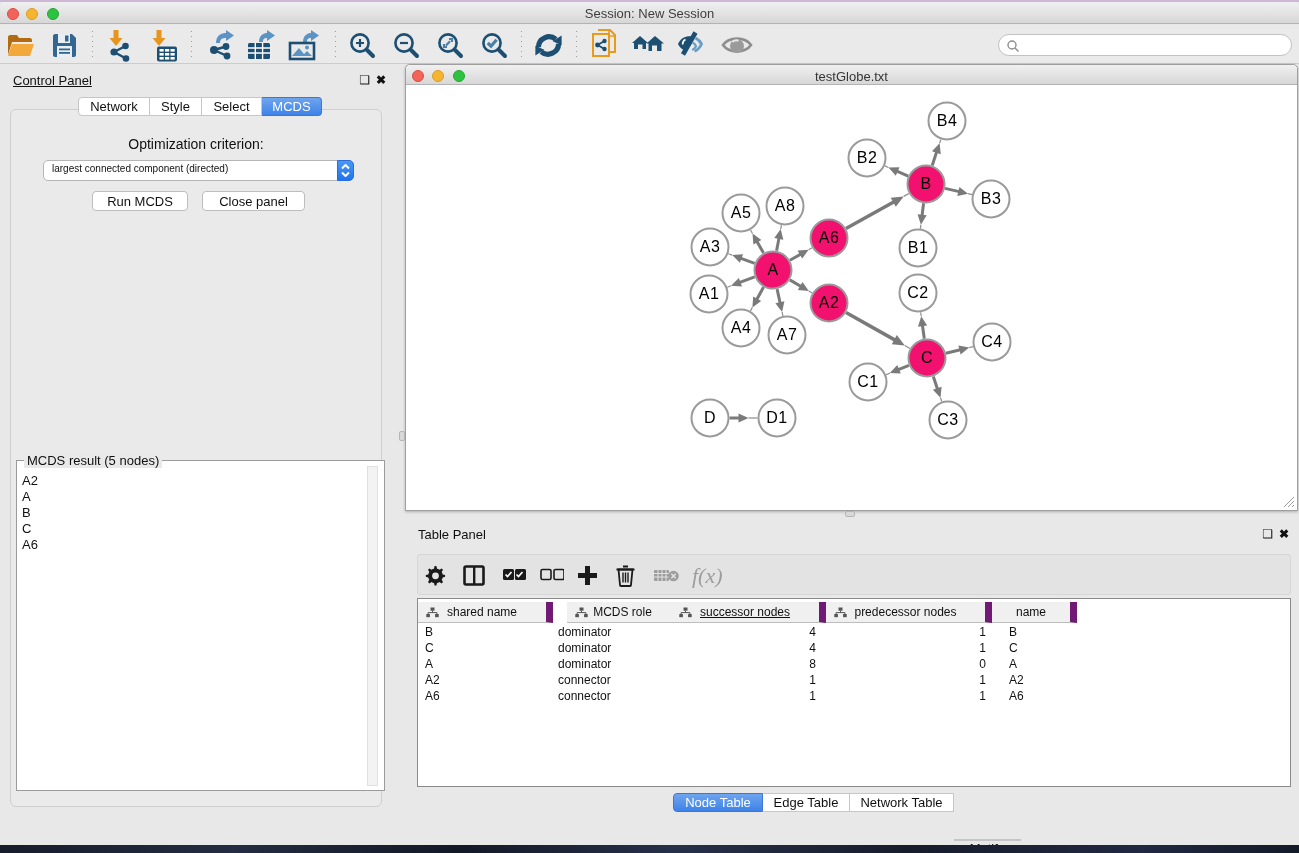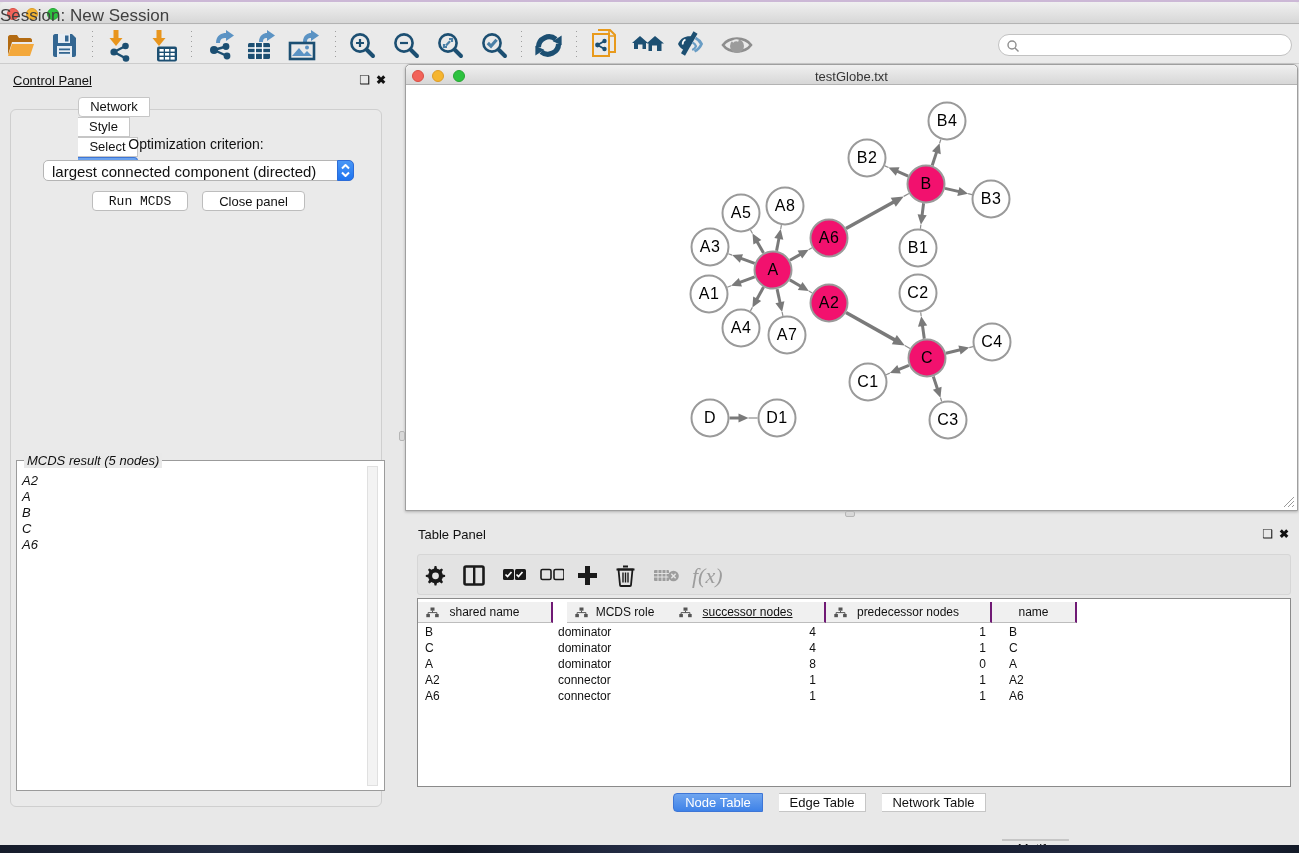--- a/index.html
+++ b/index.html
@@ -4,22 +4,22 @@
 <style>
 * { margin:0; padding:0; box-sizing:border-box; }
 html,body { width:1299px; height:853px; overflow:hidden; }
 body { font-family:"Liberation Sans", sans-serif; background:#ccb8d6; position:relative; }
 .abs { position:absolute; }
 
 #app { position:absolute; left:0; top:2px; width:1299px; height:843px; background:#e8e8e8; }
 #titlebar { position:absolute; left:0; top:0; width:100%; height:22px;
   background:linear-gradient(#f0f0f0,#d7d7d7); border-bottom:1px solid #b3b3b3;
   border-radius:5px 5px 0 0; }
-#titlebar .title { position:absolute; left:0; right:0; top:4px; text-align:left;
-  font-size:17px; color:#404040; }
+#titlebar .title { position:absolute; left:0; right:0; top:4px; text-align:center;
+  font-size:13px; color:#404040; }
 .tl { position:absolute; top:6px; width:12px; height:12px; border-radius:50%; }
 #toolbar { position:absolute; left:0; top:23px; width:100%; height:39px; background:#eaeaea;
   border-bottom:1px solid #cccccc; }
 .tsep { position:absolute; top:6px; height:28px; width:1px;
   background-image:linear-gradient(#9f9f9f 30%, rgba(0,0,0,0) 0%);
   background-size:1px 5px; }
 #search { position:absolute; left:998px; top:9px; width:294px; height:22px; background:#fff;
   border:1px solid #c2c2c2; border-radius:11px; }
 
 #cpanel { position:absolute; left:0; top:63px; width:392px; height:749px; background:#e8e8e8; }
@@ -29,21 +29,21 @@
   border:1px solid #cfcfcf; border-radius:6px; background:#eaeaea; }
 .seg { position:absolute; height:19px; display:flex; font-size:13px; }
 .seg > div { background:#fff; border:1px solid #c6c6c6; border-left:none;
   line-height:18px; color:#111; text-align:center; }
 .seg > div:first-child { border-left:1px solid #c6c6c6; border-radius:4px 0 0 4px; }
 .seg > div:last-child { border-radius:0 4px 4px 0; }
 .seg > div.sel { background:linear-gradient(#6fa5ef,#3e82e8); border-color:#3e76d6; color:#fff; }
 .btn { position:absolute; background:#fff; border:1px solid #bdbdbd; border-radius:4px;
   font-size:13px; color:#111; text-align:center; }
 #groupbox { position:absolute; left:16px; top:395px; width:369px; height:331px;
-  border:1px solid #9b9b9b; background:#fff;font-style:italic; }
+  border:1px solid #9b9b9b; background:#fff; }
 #groupbox .gtitle { position:absolute; left:7px; top:-8px; background:#e9e9e9; padding:0 3px;
   font-size:13px; color:#111; }
 #grouplist { position:absolute; left:1px; top:12px; right:16px; bottom:1px; background:#fff;
   font-size:13px; color:#111; line-height:16px; padding-left:4px; }
 #groupsb { position:absolute; top:5px; right:6px; width:11px; bottom:4px; background:#f3f3f3;
   border:1px solid #e0e0e0; }
 
 #netwin { position:absolute; left:405px; top:62px; width:893px; height:447px;
   background:#fff; border:1px solid #9f9f9f; border-radius:5px 5px 0 0;
   box-shadow:0 1px 3px rgba(0,0,0,.25); }
@@ -52,21 +52,21 @@
   border-radius:5px 5px 0 0; }
 #nettitle .title { position:absolute; left:0; right:0; top:4px; text-align:center;
   font-size:13px; color:#353535; }
 
 #tpanel { position:absolute; left:405px; top:520px; width:894px; height:292px; background:#e8e8e8; }
 #tpanel .hdr { position:absolute; left:13px; top:5px; font-size:13px; color:#111; }
 #ttoolbar { position:absolute; left:12px; top:32px; width:874px; height:41px; background:#e3e3e3;
   border:1px solid #d6d6d6; border-radius:3px; }
 #ttable { position:absolute; left:12px; top:76px; width:874px; height:189px; background:#fff;
   border:1px solid #8a8a8a; font-size:12px; }
-.th { position:absolute; top:3px; height:21px; background:#f0f0f0; border-right:2px solid #701a75;
+.th { position:absolute; top:3px; height:21px; background:#f0f0f0; border-right:7px solid #701a75;
   border-bottom:1px solid #bdbdbd; color:#111; text-align:center; line-height:21px; font-size:12px; }
 .td { position:absolute; height:16px; line-height:16px; color:#111; font-size:12px; }
 
 #statusbar { position:absolute; left:0; top:810px; width:100%; height:33px; background:#e8e8e8;
   border-top:1px solid #c2c2c2; }
 #desk { position:absolute; left:0; top:845px; width:1299px; height:8px; background:linear-gradient(90deg,#161c2b 0%,#232c42 18%,#121826 35%,#27304a 52%,#161c2b 70%,#202842 88%,#131a28 100%); }
 #membtn { position:absolute; right:11px; top:11px; width:76px; height:23px; background:#fdfdfd;
   border:1px solid #c4c4c4; border-radius:3px; font-size:12px; color:#111; }
 #listbtn { position:absolute; left:9px; top:12px; width:28px; height:20px; background:#fbfbfb;
   border:1px solid #9e9e9e; border-radius:2px; }
@@ -207,37 +207,37 @@
           <path d="M9 9 L12.5 12.5" stroke="#8e8e8e" stroke-width="1.4"></path>
         </svg>
       </div>
   </div>
 
   <div id="cpanel">
     <div class="hdr">Control Panel</div>
     <div class="winbtns" style="right:22px;top:8px;">❑</div>
     <div class="winbtns" style="right:6px;top:8px;font-weight:bold;">✖</div>
     <div id="tabpane"></div>
-    <div class="seg" style="left:78px;top:32px;flex-direction:column;">
+    <div class="seg" style="left:78px;top:32px;">
       <div style="width:72px;">Network</div>
       <div style="width:52px;">Style</div>
       <div style="width:60px;">Select</div>
       <div class="sel" style="width:60px;">MCDS</div>
     </div>
     <div style="position:absolute;left:0;width:392px;top:71px;text-align:center;font-size:14px;color:#111;">Optimization criterion:</div>
     <div style="position:absolute;left:43px;top:95px;width:311px;height:21px;background:#fff;border:1px solid #b5b5b5;border-radius:5px;">
-      <div style="position:absolute;left:8px;top:2px;font-size:15px;color:#111;">largest connected component (directed)</div>
+      <div style="position:absolute;left:8px;top:2px;font-size:10px;color:#111;">largest connected component (directed)</div>
       <div style="position:absolute;right:-1px;top:-1px;width:17px;height:21px;background:linear-gradient(#4a97f6,#1e74ef);border-radius:0 5px 5px 0;border:1px solid #2c6cd8;">
         <svg width="15" height="19" viewBox="0 0 15 19">
             <path d="M4 7.5 L7.5 4 L11 7.5" stroke="#fff" stroke-width="2" fill="none" stroke-linejoin="round"></path>
             <path d="M4 11.5 L7.5 15 L11 11.5" stroke="#fff" stroke-width="2" fill="none" stroke-linejoin="round"></path>
           </svg>
       </div>
     </div>
-    <div class="btn" style="left:92px;top:126px;width:96px;height:20px;line-height:19px;font-family:Liberation Mono, monospace;">Run MCDS</div>
+    <div class="btn" style="left:92px;top:126px;width:96px;height:20px;line-height:19px;">Run MCDS</div>
     <div class="btn" style="left:202px;top:126px;width:103px;height:20px;line-height:19px;">Close panel</div>
     <div id="groupbox">
       <div class="gtitle">MCDS result (5 nodes)</div>
       <div id="grouplist">A2<br>A<br>B<br>C<br>A6</div>
       <div id="groupsb"></div>
     </div>
   </div>
 
   <div id="netwin">
     <div id="nettitle">
@@ -454,21 +454,21 @@
 <div class="td" style="left:140px;top:73px;">connector</div>
 <div class="td" style="left:253px;top:73px;width:145px;text-align:right;">1</div>
 <div class="td" style="left:408px;top:73px;width:160px;text-align:right;">1</div>
 <div class="td" style="left:591px;top:73px;">A2</div>
 <div class="td" style="left:7px;top:89px;">A6</div>
 <div class="td" style="left:140px;top:89px;">connector</div>
 <div class="td" style="left:253px;top:89px;width:145px;text-align:right;">1</div>
 <div class="td" style="left:408px;top:89px;width:160px;text-align:right;">1</div>
 <div class="td" style="left:591px;top:89px;">A6</div>
     </div>
-    <div class="seg" style="left:268px;top:271px;gap:16px;">
+    <div class="seg" style="left:268px;top:271px;">
       <div class="sel" style="width:90px;">Node Table</div>
       <div style="width:87px;">Edge Table</div>
       <div style="width:104px;">Network Table</div>
       <div style="width:67px;margin-top:46px;">Motifs</div>
     </div>
   </div>
 
 </div>
 <div style="position:absolute;left:399px;top:431px;width:6px;height:10px;background:#d8d8d8;border:1px solid #b5b5b5;border-radius:2px;"></div>
 <div style="position:absolute;left:845px;top:511px;width:10px;height:6px;background:#d8d8d8;border:1px solid #b5b5b5;border-radius:2px;"></div>

